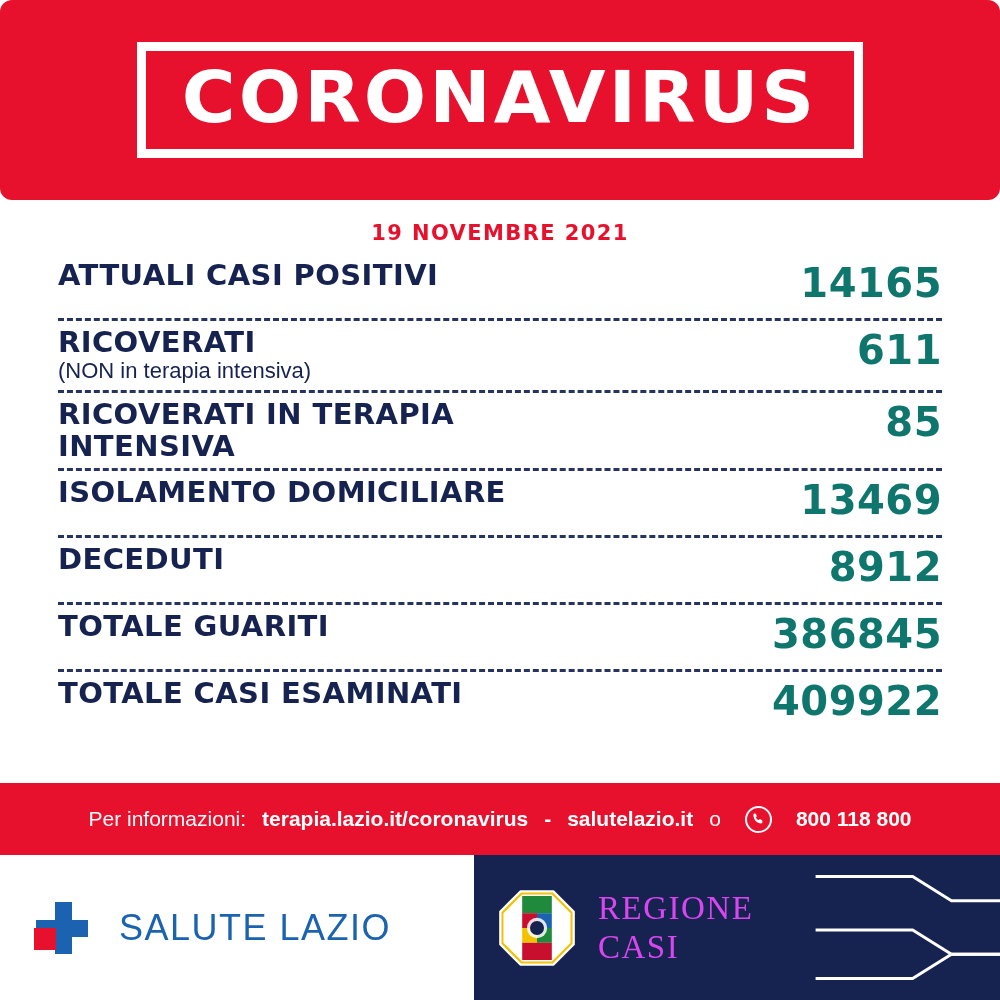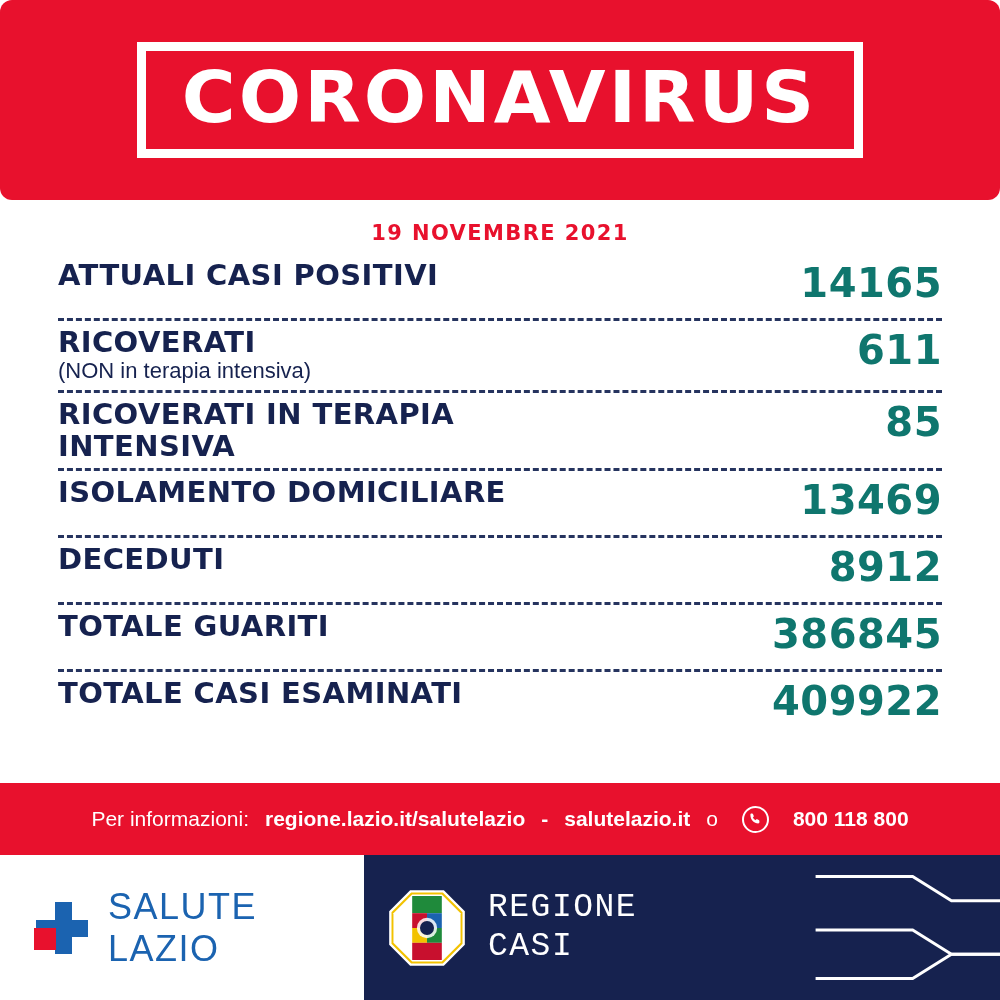--- a/index.html
+++ b/index.html
@@ -130,26 +130,26 @@
 
   
   .footer {
     position: absolute;
     left: 0; right: 0;
     top: 855px;
     height: 145px;
     display: flex;
   }
   .footer-left {
-    width: 364px;
+    width: 474px;
     background: #ffffff;
     display: flex;
     align-items: center;
     padding-left: 34px;
-    gap: 18px;
+    gap: 29px;
   }
   .cross {
     position: relative;
     width: 56px; height: 56px;
     flex: 0 0 auto;
   }
   .cross .bar-v {
     position: absolute;
     left: 21px; top: 2px;
     width: 17px; height: 52px;
@@ -196,25 +196,25 @@
     flex: 0 0 auto;
     position: relative;
   }
   .regione-block {
     margin-left: 22px;
     display: flex;
     flex-direction: column;
     z-index: 2;
   }
   .regione-line {
-    color: #ffffff;
+    color: #d946ef;
     font-size: 33px;
     letter-spacing: 1.5px;
     line-height: 1.18;
-    font-family: Liberation Mono, monospace;
+    font-family: Liberation Serif, serif;
   }
   .chev {
     position: absolute;
     right: 0;
     width: 330px; height: 1px;
   }
 </style>
 </head>
 <body>
 
@@ -273,21 +273,21 @@
 
     <div class="stat-row">
       <div class="stat-label">TOTALE CASI ESAMINATI</div>
       <div class="stat-value">409922</div>
     </div>
 
   </div>
 
   <div class="info-bar">
     <span class="info-text">Per informazioni: </span>
-    <span class="info-text"><b>regione.lazio.it/salutelazio</b></span>
+    <span class="info-text"><b>terapia.lazio.it/coronavirus</b></span>
     <span class="info-text"><b> - </b></span>
     <span class="info-text"><b>salutelazio.it</b></span>
     <span class="info-text"> o </span>
     <span class="phone-icon">
       <svg width="15" height="15" viewBox="0 0 24 24" aria-hidden="true">
         <path d="M6.6 2.5c.7 0 1.2.4 1.5 1l1 2.4c.3.7.1 1.4-.4 1.9l-1 .9c.9 1.9 2.4 3.4 4.3 4.3l.9-1c.5-.5 1.2-.7 1.9-.4l2.4 1c.6.3 1 .8 1 1.5v2.3c0 1-.8 1.8-1.8 1.8C9.6 18.2 3.8 12.4 3.8 4.3c0-1 .8-1.8 1.8-1.8h1z" fill="#ffffff"></path>
       </svg>
     </span>
     <span class="info-text"><b>800 118 800</b></span>
   </div>

